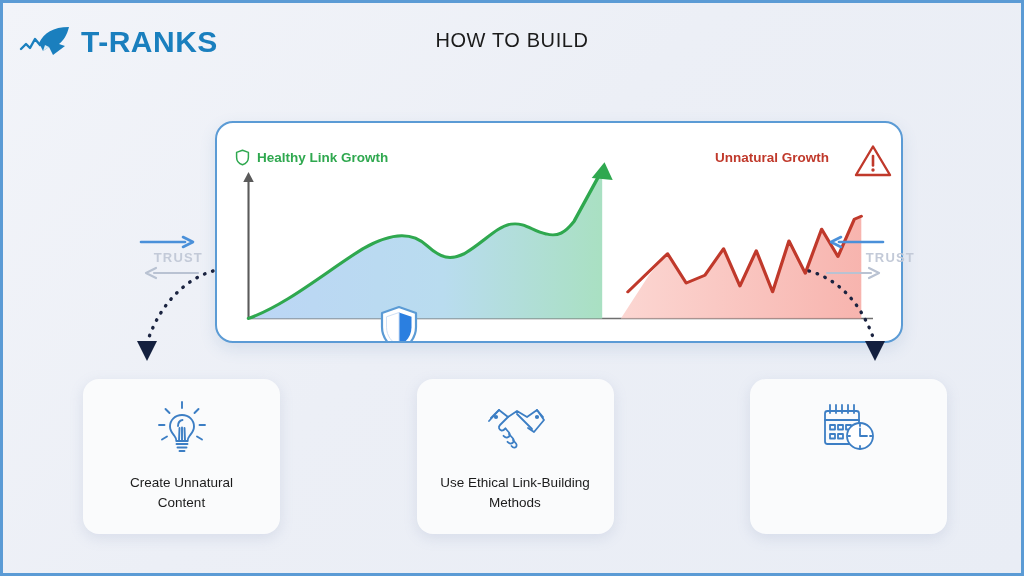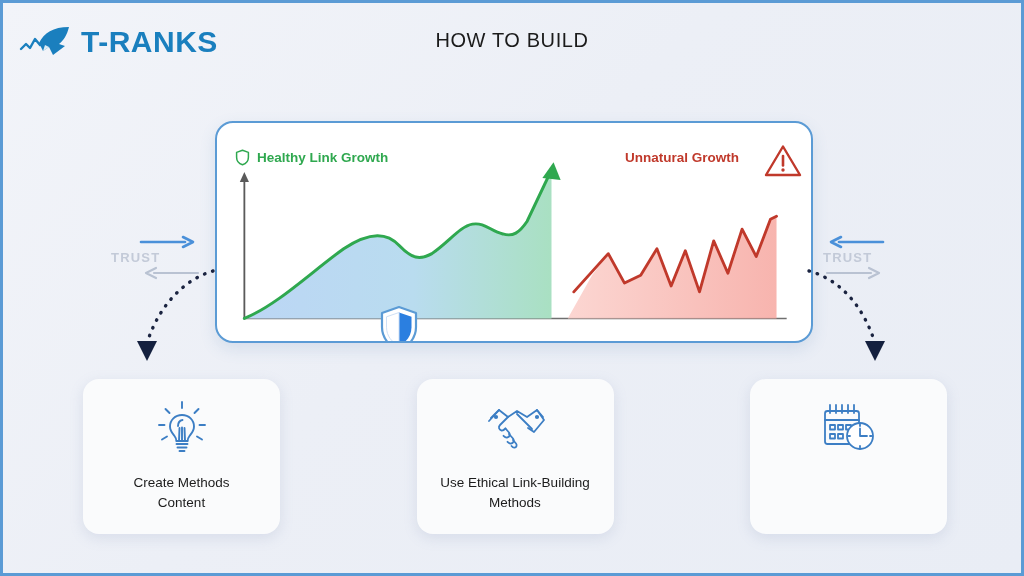--- a/index.html
+++ b/index.html
@@ -45,21 +45,21 @@
     font-weight: 400; line-height: 1.15;
   }
   #title-main {
     font-size: 34px; font-weight: 700; color: #1579bc;
     letter-spacing: .2px; line-height: 1.3; margin-top: 3px;
   }
 
   
   #chart-card {
     position: absolute;
-    left: 212px; top: 118px; width: 598px; height: 222px;
+    left: 212px; top: 118px; width: 688px; height: 222px;
     background: #ffffff;
     border: 2px solid #5b9bd5;
     border-radius: 18px;
     box-shadow: 0 6px 16px rgba(90,130,180,.16);
     overflow: hidden;
   }
   #chart-svg { display:block; width: 100%; height: 100%; }
 
   .legend {
     position: absolute; display: flex; align-items: center; gap: 7px;
@@ -69,21 +69,21 @@
   #legend-unnatural { right: 72px; top: 27px; color: #c0392b; }
   .legend .lbl { white-space: nowrap; }
 
   #shield-badge { position: absolute; left: 162px; top: 182px; }
   #warn-badge { position: absolute; right: 8px; top: 20px; }
 
   
   .trust-group {
     position: absolute;
     width: 92px;
-    display: flex; flex-direction: column; align-items: flex-start;
+    display: flex; flex-direction: column; align-items: flex-end;
   }
   #trust-left { left: 108px; top: 232px; }
   #trust-right { left: 820px; top: 232px; }
   .trust-label {
     font-size: 13px; font-weight: 700; letter-spacing: 1.2px;
     color: #c3cad8; line-height: 1;
     margin: 2px 0;
   }
   .trust-arrows { position: relative; width: 92px; height: 14px; }
   .arr { position: absolute; top: 0; }
@@ -272,21 +272,21 @@
             <line x1="28" y1="3" x2="28" y2="9"></line>
             <line x1="11.5" y1="10" x2="15.5" y2="14"></line>
             <line x1="44.5" y1="10" x2="40.5" y2="14"></line>
             <line x1="5" y1="26" x2="10.5" y2="26"></line>
             <line x1="51" y1="26" x2="45.5" y2="26"></line>
             <line x1="8" y1="40.5" x2="13" y2="37.5"></line>
             <line x1="48" y1="40.5" x2="43" y2="37.5"></line>
           </g>
         </svg>
       </div>
-      <div class="cap">Create Methods
+      <div class="cap">Create Unnatural
 Content</div>
     </div>
 
     <div class="info-card">
       <div class="ico">
         <svg width="62" height="52" viewBox="0 0 62 52">
           <g fill="none" stroke="#3c7ec4" stroke-width="1.8" stroke-linecap="round" stroke-linejoin="round">
             <path d="M5 19 L15 8 L24 15 L33 9 L43 15 L53 8 L60 18 L50 30 L44 26"></path>
             <path d="M24 15 L16 23 C14 25, 15 28, 17.5 28.5 C19 28.8, 20.5 27.5, 21.5 26.5"></path>
             <path d="M21.5 26.5 L25 30.5 C26.5 32.5, 25.5 35, 23 35.5 C21.5 35.8, 20.5 34.8, 19.5 33.8"></path>

